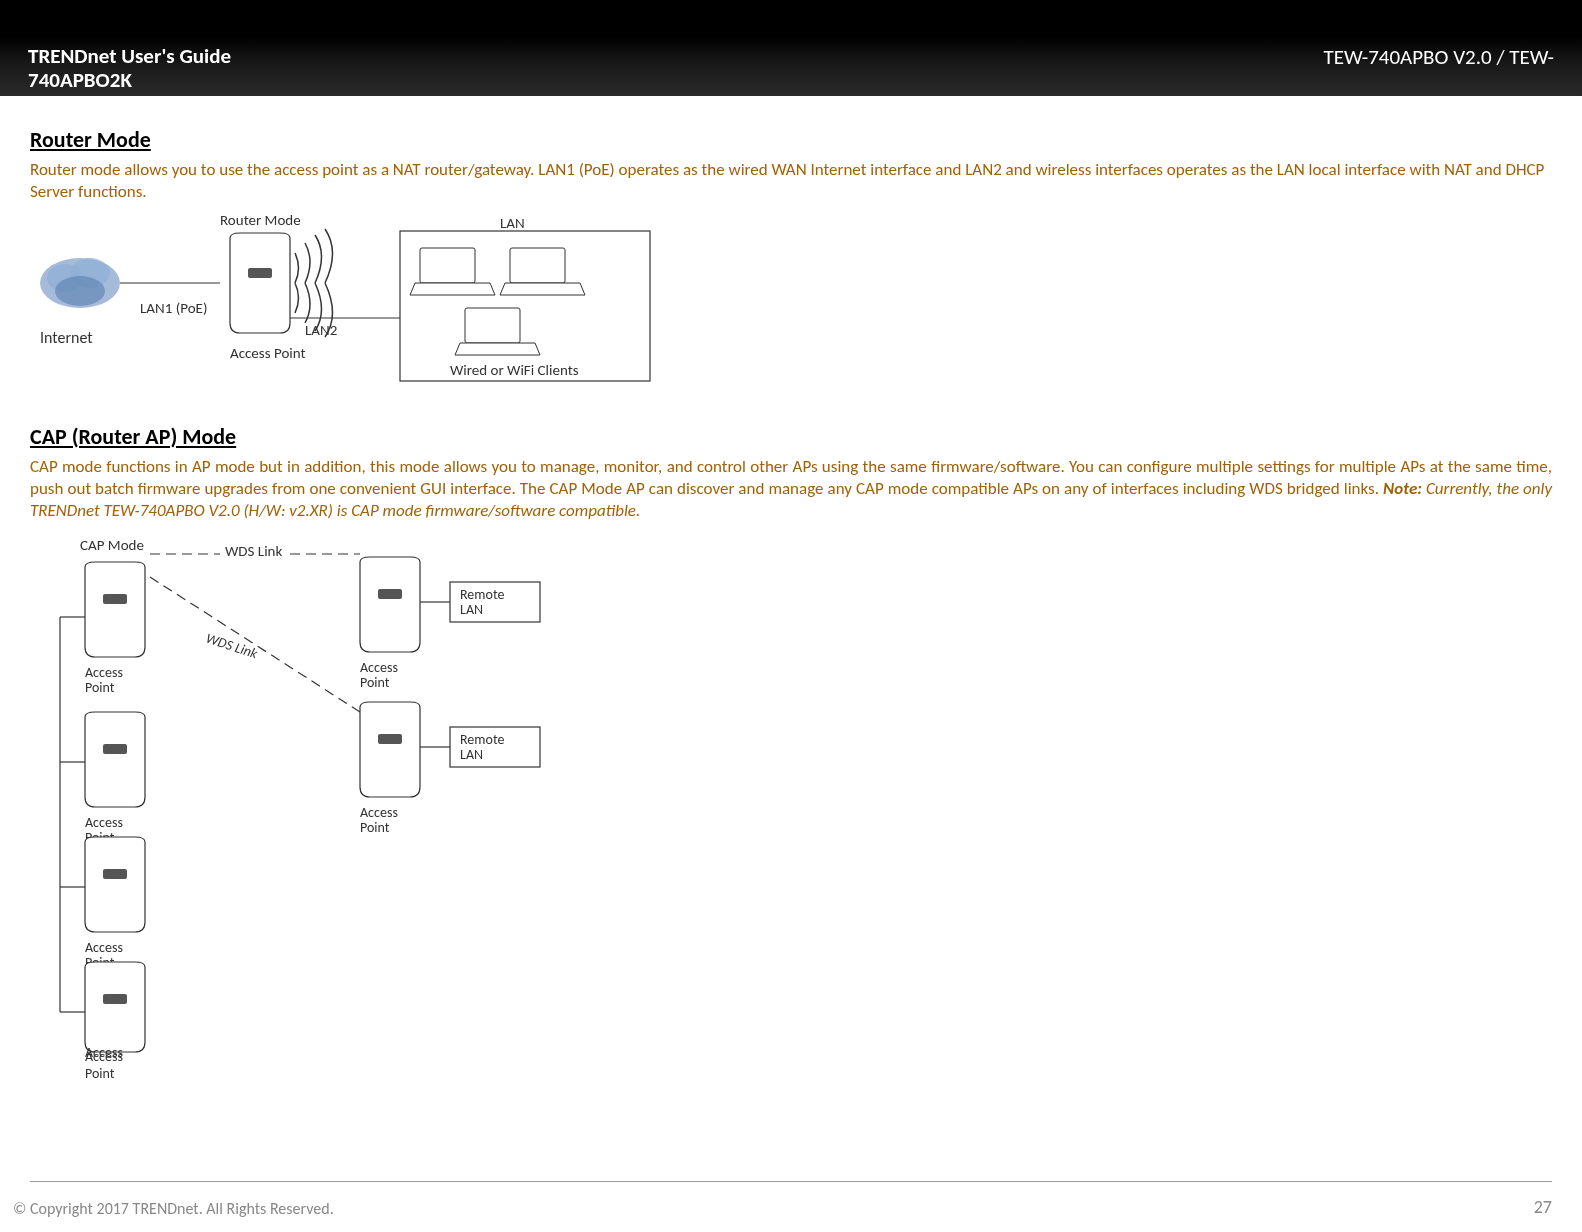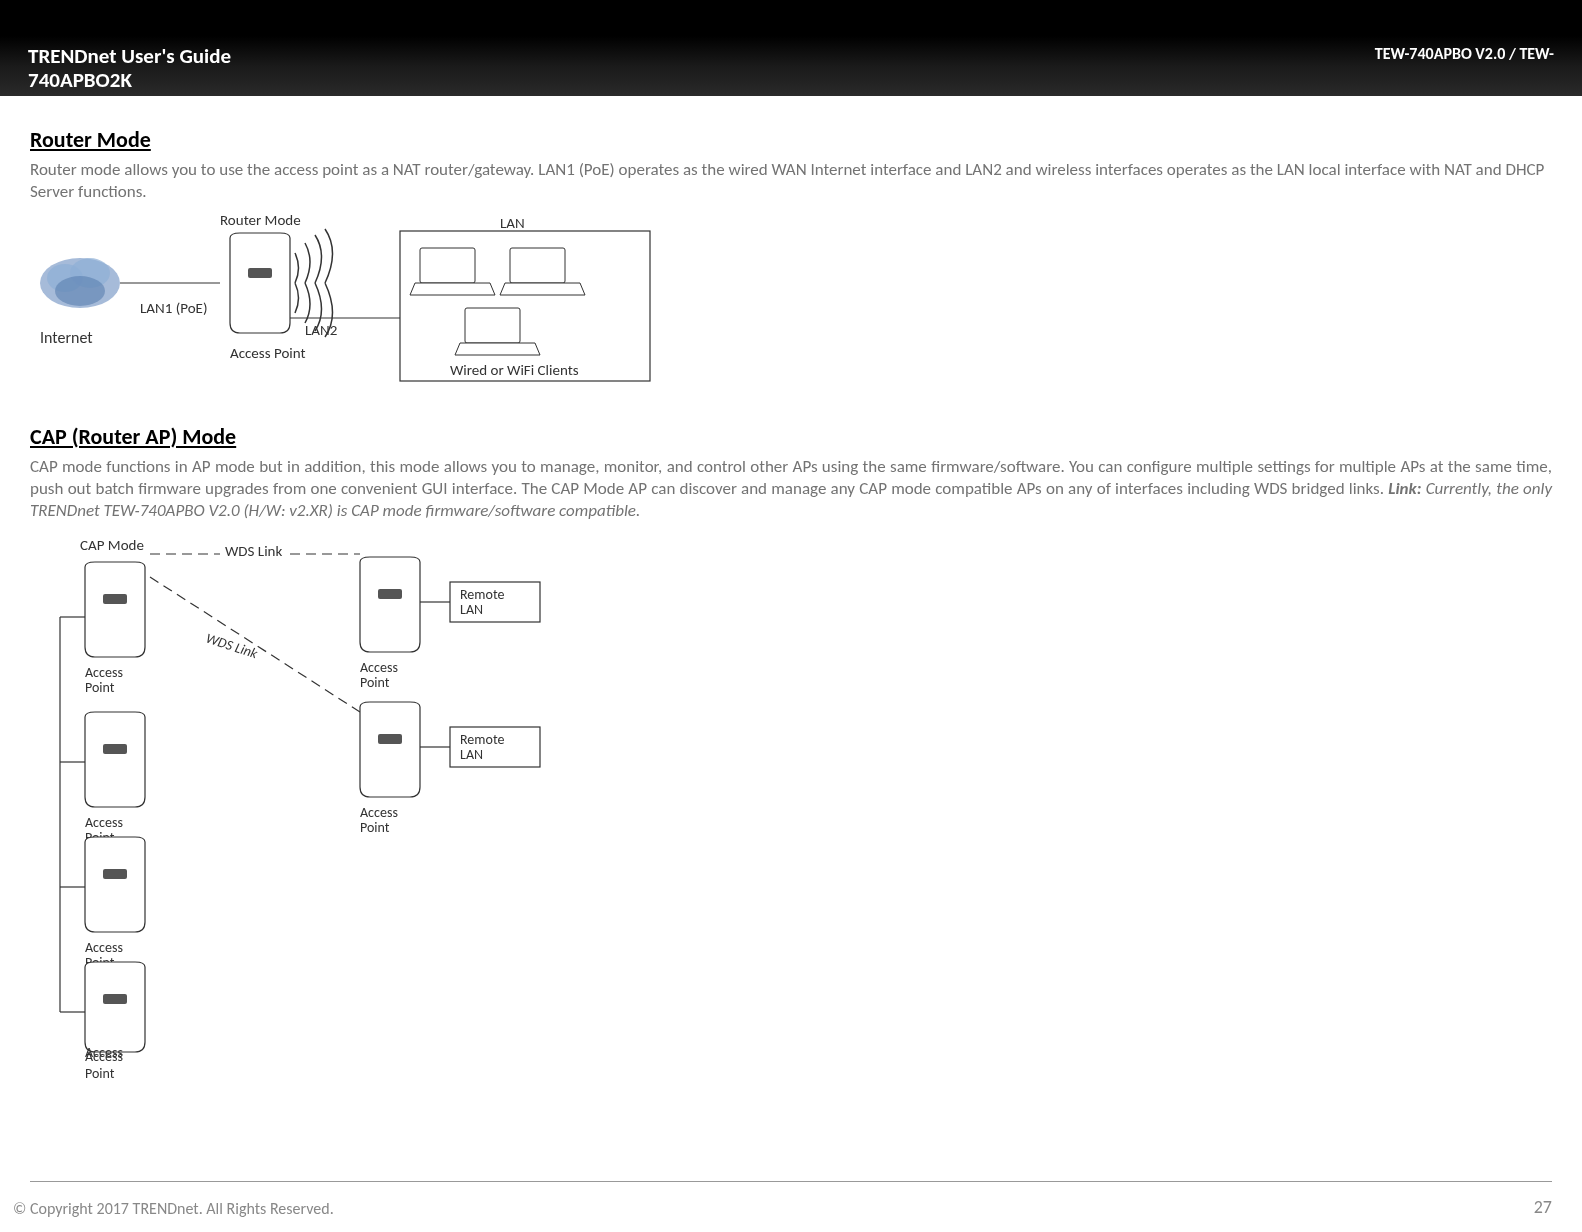--- a/index.html
+++ b/index.html
@@ -24,39 +24,39 @@
       align-items: flex-start;
       overflow: hidden;
       gap: 36px;
     }
     .header-left {
       font-size: 21px;
       font-weight: bold;
       line-height: 1.15;
     }
     .header-right {
-      font-size: 16px;
-      font-weight: bold;
+      font-size: 21px;
+      font-weight: normal;
       text-align: right;
     }
     .content {
       padding: 30px 30px 10px 30px;
     }
     .section-title {
       font-size: 22px;
       font-weight: bold;
       text-decoration: underline;
       margin-bottom: 6px;
       color: #000;
     }
     .section-body {
       font-size: 17px;
       line-height: 1.3;
       margin-bottom: 10px;
-      color: #737373;
+      color: #a16207;
     }
     .section-body.justified {
       text-align: justify;
     }
     .note-label {
       font-weight: bold;
       font-style: italic;
     }
     .note-text {
       font-style: italic;
@@ -159,21 +159,21 @@
         <path d="M 430 130 L 505 130 L 510 142 L 425 142 Z" fill="#fff" stroke="#333" stroke-width="1"></path>
       </g>
       <text x="420" y="162" font-size="15" fill="#333"><tspan>Wired or WiFi Clients</tspan></text>
     </svg>
   </div>
 
   <h2 class="section-title">CAP (Router AP) Mode</h2>
   <p class="section-body justified">
     <span>CAP mode functions in AP mode but in addition, this mode allows you to manage, monitor, and control other APs using the same firmware/software. You can configure multiple settings for multiple APs at the same time, push out batch firmware upgrades from one convenient GUI interface. The CAP Mode AP can discover and manage any CAP mode compatible APs on any of interfaces including WDS bridged links.</span>
     <span> </span>
-    <span class="note-label">Link:</span><span class="note-text"> Currently, the only TRENDnet TEW-740APBO V2.0 (H/W: v2.XR) is CAP mode firmware/software compatible.</span>
+    <span class="note-label">Note:</span><span class="note-text"> Currently, the only TRENDnet TEW-740APBO V2.0 (H/W: v2.XR) is CAP mode firmware/software compatible.</span>
   </p>
 
   <div class="diagram">
     <svg width="540" height="530" viewBox="0 0 540 530">
 
       <text x="50" y="18" font-size="15" fill="#333"><tspan>CAP Mode</tspan></text>
 
       <text x="195" y="24" font-size="15" fill="#333"><tspan>WDS Link</tspan></text>
       <text x="175" y="110" font-size="14" fill="#333" transform="rotate(18 175 110)" font-style="italic"><tspan>WDS Link</tspan></text>
 

